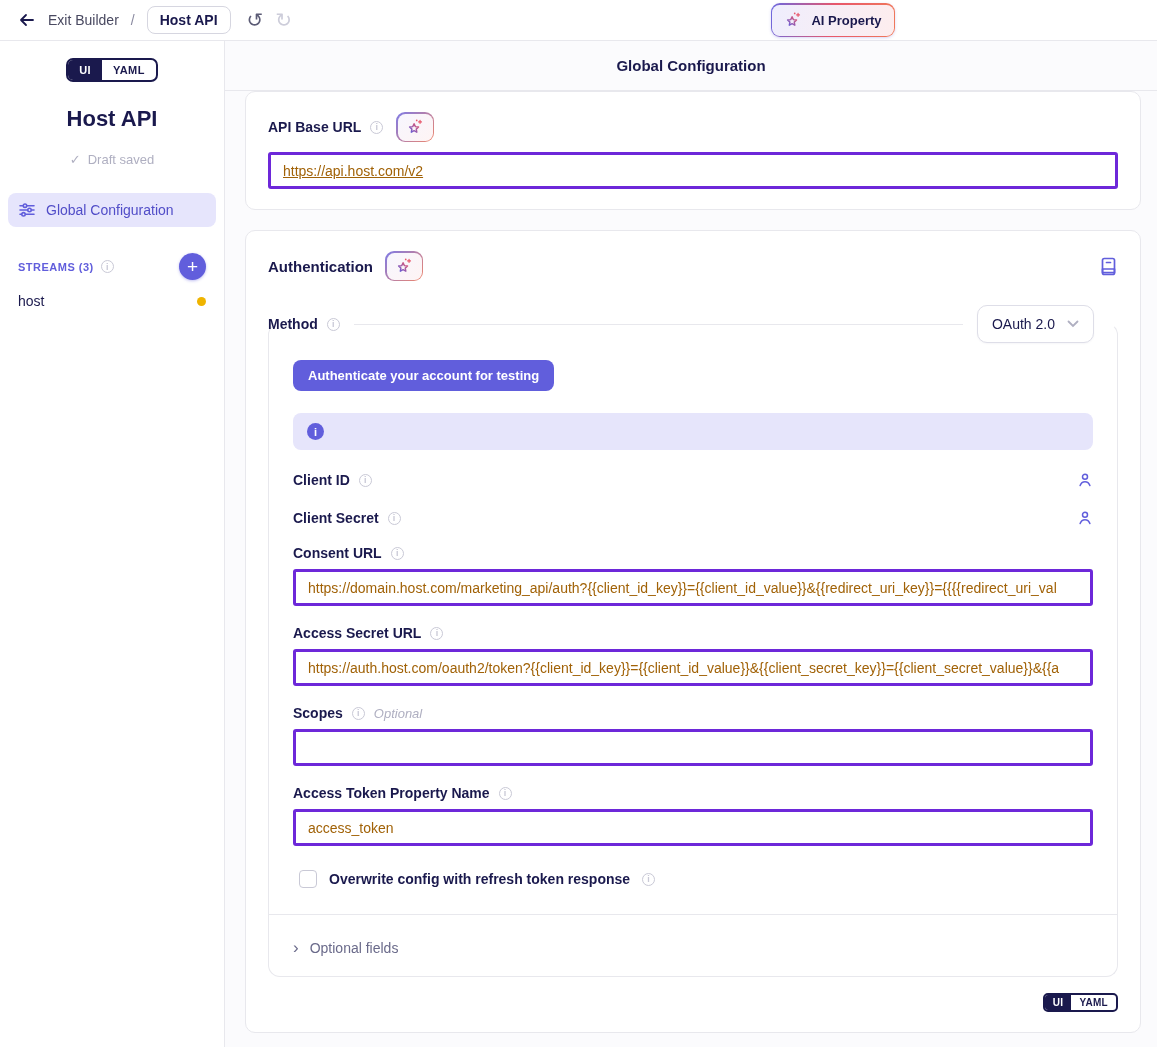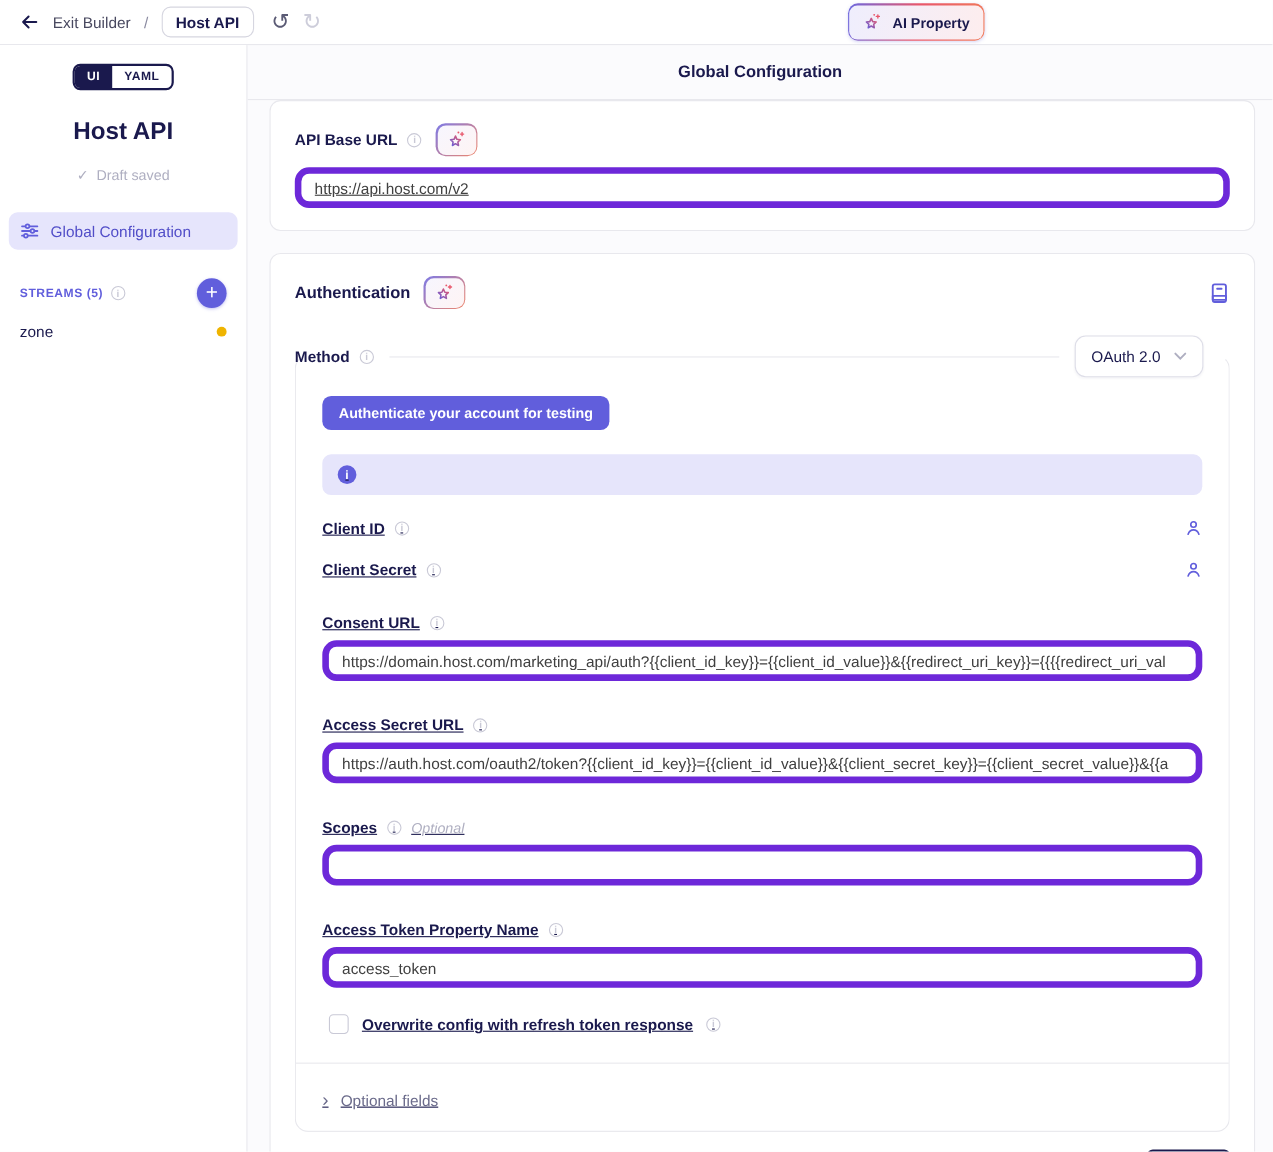--- a/index.html
+++ b/index.html
@@ -95,22 +95,22 @@
   .field-label { font-size: 14px; font-weight: bold; color: #1A194D; }
   .ai-chip {
     padding: 1.5px; border-radius: 9px;
     background: linear-gradient(135deg, #7D7AE6, #F0876B); cursor: pointer;
   }
   .ai-chip-inner {
     background: linear-gradient(135deg, #F7F6FE, #FEF4F4);
     border-radius: 7.5px; padding: 4px 8px; display: flex; align-items: center;
   }
   .text-input {
-    width: 100%; height: 37px; border: 6px solid #6d28d9; border-radius: 13px;
-    padding: 0 12px; font-size: 14px; color: #404040; background: #fff;
+    width: 100%; height: 37px; border: 3px solid #6d28d9; border-radius: 3px;
+    padding: 0 12px; font-size: 14px; color: #a16207; background: #fff;
     font-family: "Liberation Sans", sans-serif; outline: none;
     text-overflow: clip; white-space: nowrap; overflow: hidden;
   }
   .underlined { text-decoration: underline; }
   .mt8 { margin-top: 8px; } .mt10 { margin-top: 10px; }
   
   .auth-header { display: flex; align-items: center; gap: 12px; }
   .auth-title { font-size: 15px; font-weight: bold; }
   .doc-icon { margin-left: auto; cursor: pointer; display: flex; }
   .method-row {
@@ -118,39 +118,39 @@
     position: relative; z-index: 2; margin-bottom: -20px; padding-right: 24px;
   }
   .method-line { flex: 1; border-top: 1px solid #E8E8ED; margin: 0 14px; }
   .select-box {
     display: flex; align-items: center; gap: 12px; background: #fff;
     border: 1px solid #DEDEE8; border-radius: 10px; padding: 10px 14px;
     font-size: 14px; cursor: pointer; box-shadow: 0 1px 2px rgba(26,25,77,.04);
   }
   .group-box {
     border: 1px solid #E8E8ED; border-top-color: transparent;
-    border-radius: 12px; padding: 36px 24px 20px; position: relative; z-index: 1; text-decoration: underline;
+    border-radius: 12px; padding: 36px 24px 20px; position: relative; z-index: 1;
   }
   .primary-btn {
     background: #615EDC; color: #fff; border: none; border-radius: 8px;
     padding: 8px 15px; font-size: 13px; font-weight: bold; cursor: pointer;
     font-family: "Liberation Sans", sans-serif;
   }
   .info-banner {
     margin-top: 22px; background: #E6E5FB; border-radius: 8px;
     padding: 10px 14px; display: flex; align-items: center; gap: 11px; font-size: 14px;
   }
   .info-badge {
     width: 17px; height: 17px; border-radius: 50%; background: #615EDC; color: #fff;
     font-size: 11px; font-weight: bold; display: flex; align-items: center;
     justify-content: center; flex-shrink: 0;
   }
   .secret-row { display: flex; align-items: center; gap: 9px; margin-top: 22px; }
   .row-end-icon { margin-left: auto; display: flex; cursor: pointer; }
-  .field-block { margin-top: 32px; }
+  .field-block { margin-top: 19px; }
   .optional-tag { color: #AFAFC1; font-style: italic; font-size: 13px; }
   .checkbox-row { margin-top: 24px; display: flex; align-items: center; gap: 12px; padding-left: 6px; }
   .checkbox { width: 18px; height: 18px; border: 1px solid #C9C9D6; border-radius: 4px; background: #fff; cursor: pointer; flex-shrink: 0; }
   .divider { border: none; border-top: 1px solid #E8E8ED; margin: 26px -24px 0; }
   .optional-row { display: flex; align-items: center; gap: 11px; margin-top: 24px; color: #6A6A8A; font-size: 14px; cursor: pointer; }
   .chev-right { color: #6A6A8A; font-size: 17px; line-height: 1; }
   .card-footer { display: flex; justify-content: flex-end; margin-top: 16px; }
   .mini-toggle { display: flex; border: 2px solid #1A194D; border-radius: 5px; overflow: hidden; background: #fff; }
   .mini-toggle .seg { font-size: 10px; font-weight: bold; padding: 2px 8px; color: #1A194D; cursor: pointer; letter-spacing: .3px; }
   .mini-toggle .seg.active { background: #1A194D; color: #fff; }
@@ -209,26 +209,26 @@
         <svg width="18" height="18" viewBox="0 0 18 18" fill="none" stroke="#615EDC" stroke-width="1.6" stroke-linecap="round">
           <path d="M2 4.7h14M2 9h14M2 13.3h14"></path>
           <circle cx="7" cy="4.7" r="1.7" fill="#E6E5FC"></circle>
           <circle cx="11.5" cy="9" r="1.7" fill="#E6E5FC"></circle>
           <circle cx="5.5" cy="13.3" r="1.7" fill="#E6E5FC"></circle>
         </svg>
       </span>
       <span>Global Configuration</span>
     </div>
     <div class="streams-row">
-      <span class="streams-label">STREAMS (5)</span>
+      <span class="streams-label">STREAMS (3)</span>
       <span class="i-circle" style="margin-left:7px">i</span>
       <span class="plus-btn">+</span>
     </div>
     <div class="stream-item">
-      <span>zone</span>
+      <span>host</span>
       <span class="dot" style="background:#EFB400"></span>
     </div>
   </div>
 
   <div class="main">
     <div class="main-header">Global Configuration</div>
     <div class="content">
 
       <div class="card" style="border-radius:10px; margin-top:0;">
         <div class="label-row">

